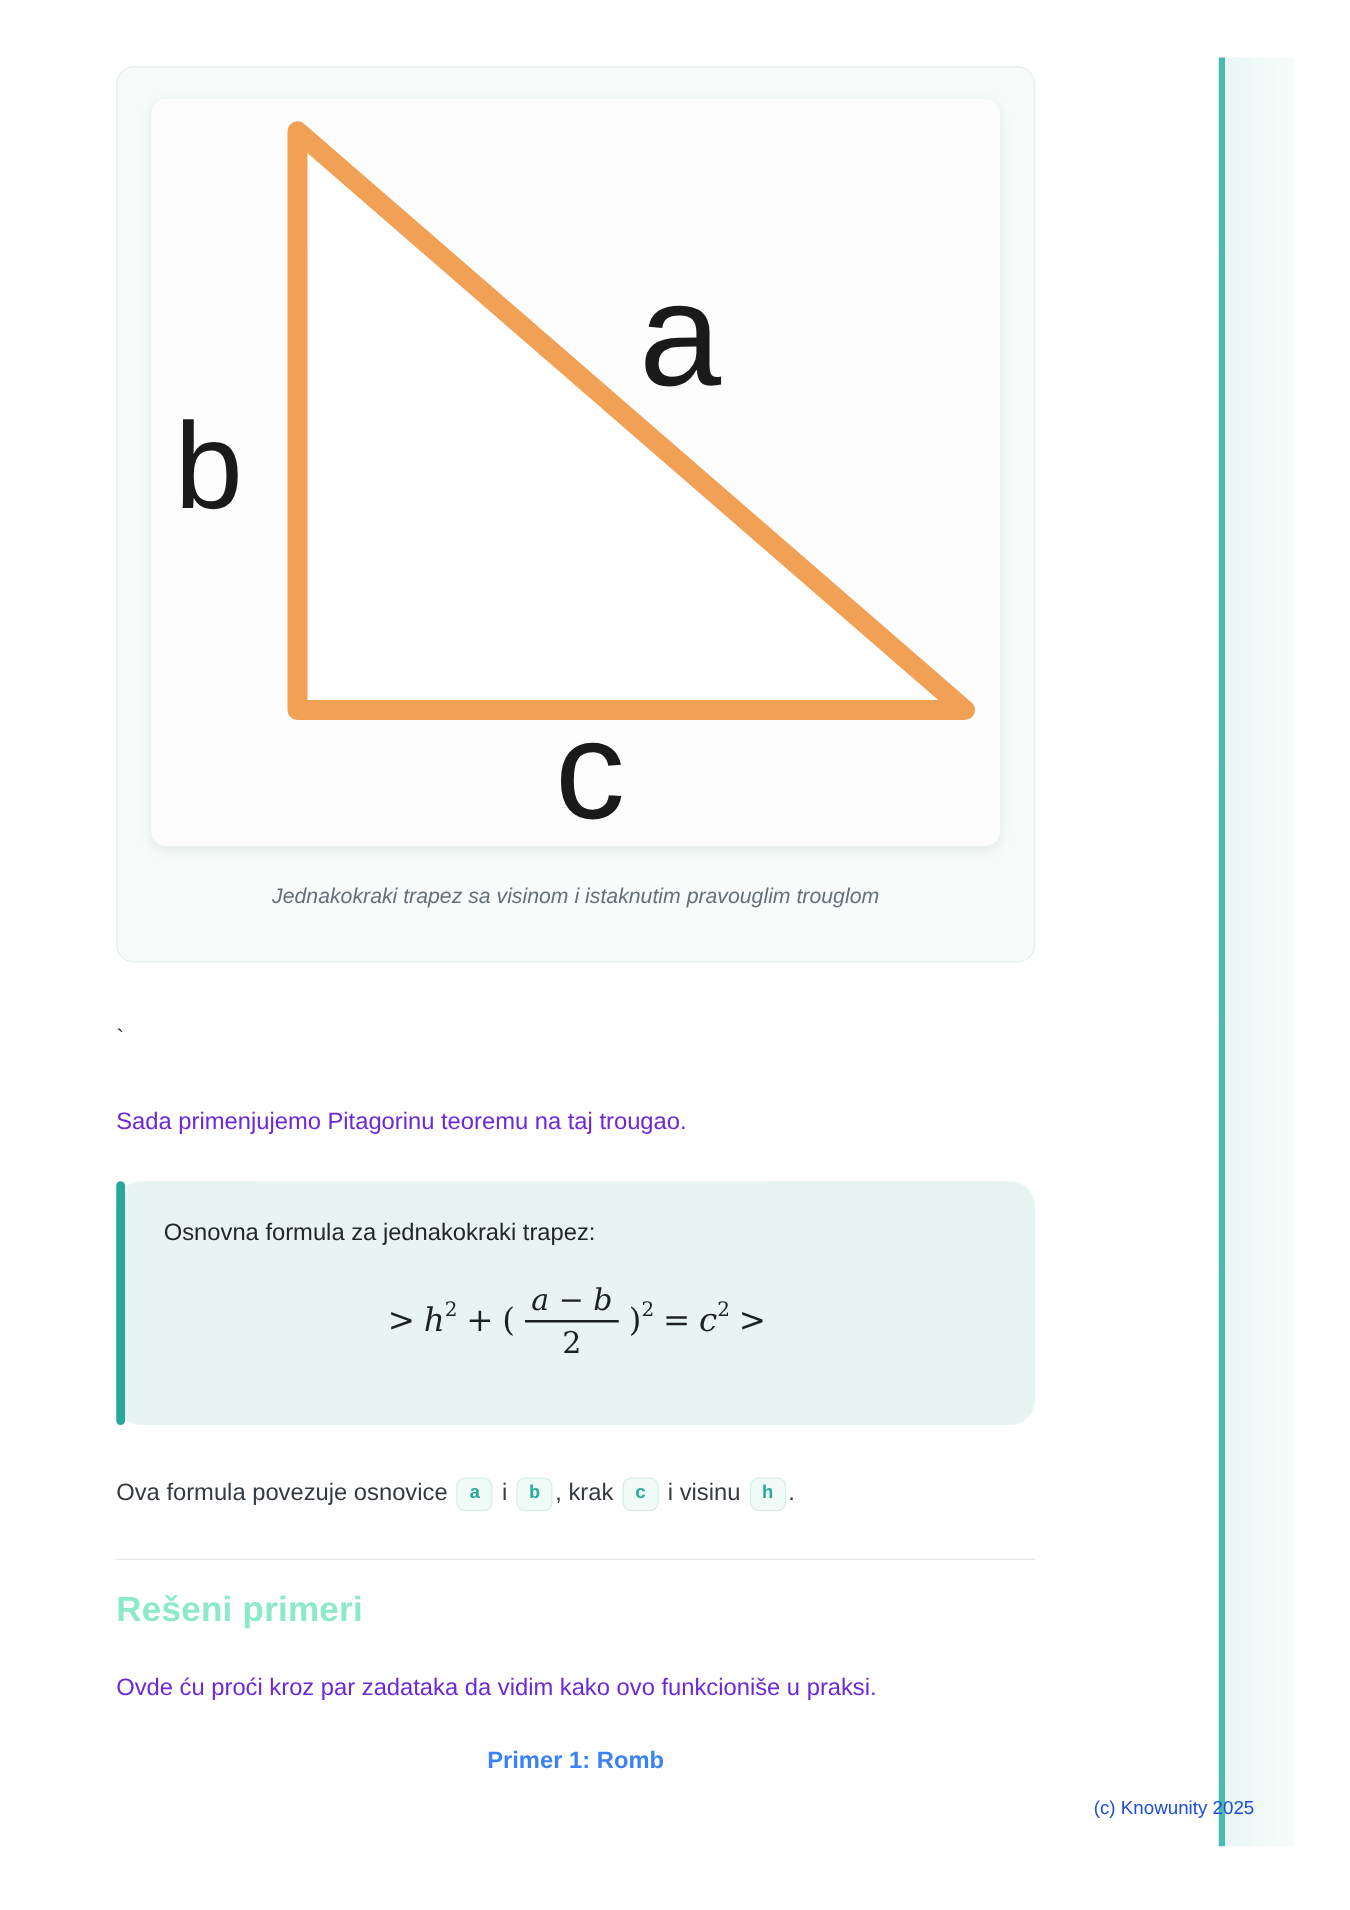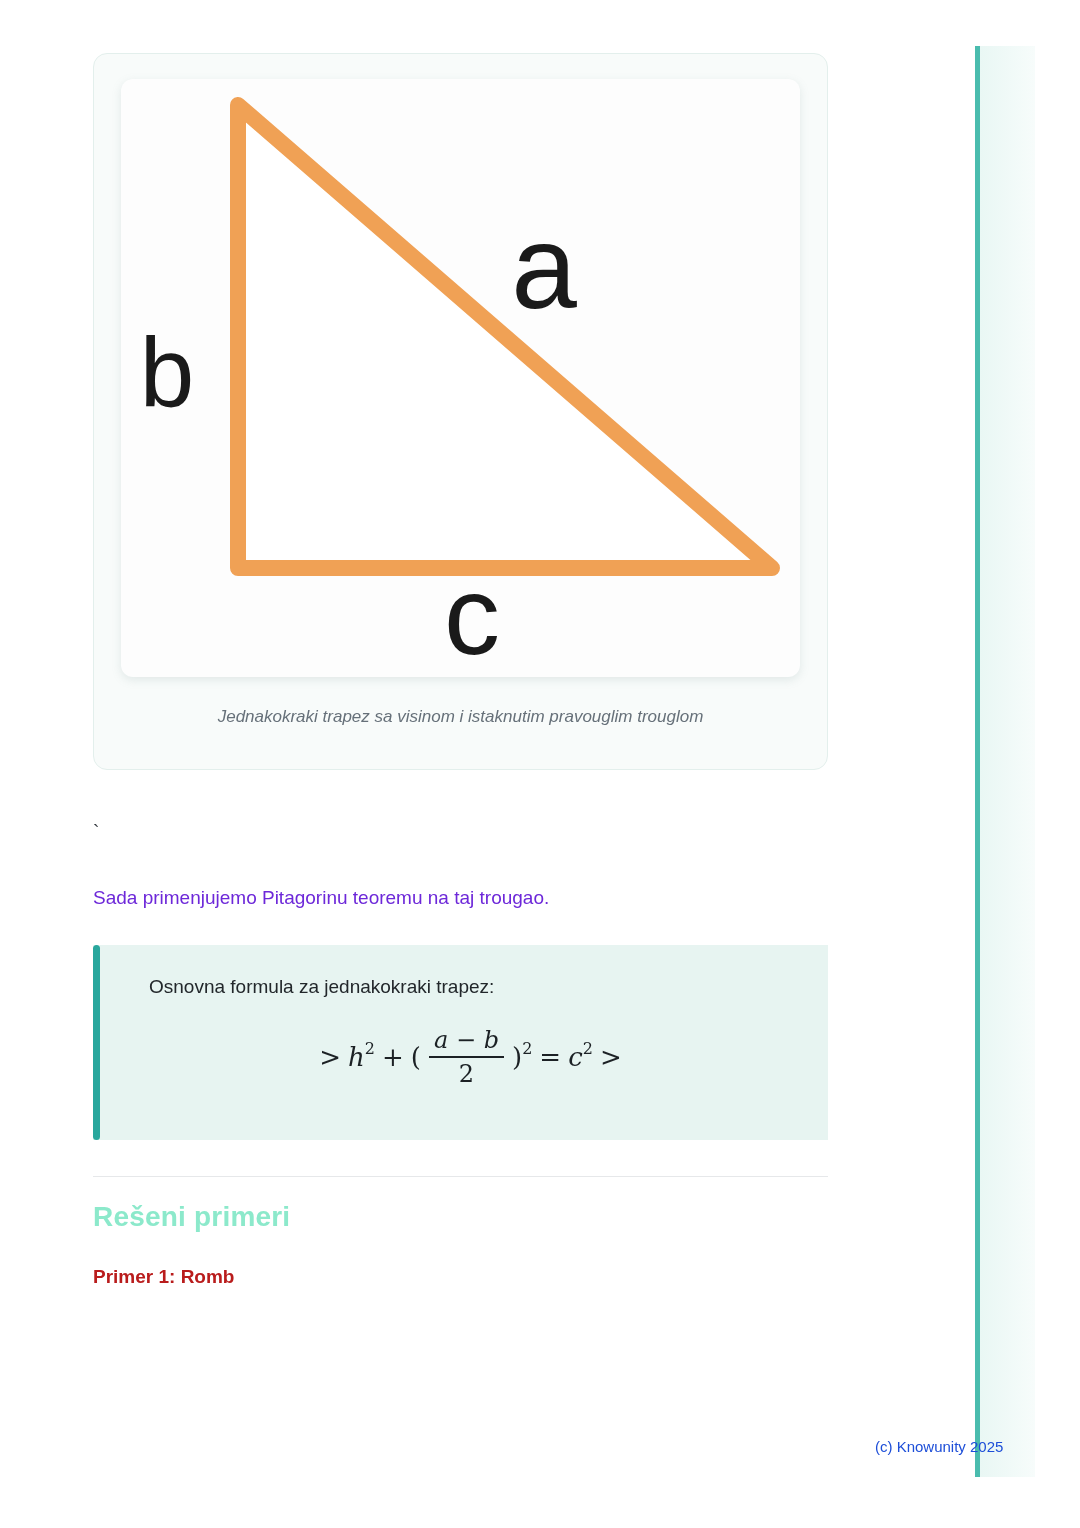--- a/index.html
+++ b/index.html
@@ -23,22 +23,22 @@
   .figure-caption{
     margin-top:30px;text-align:center;font-style:italic;
     font-size:17px;color:#667079;
   }
 
   .stray-backtick{margin-top:50px;font-size:19px;line-height:24px;color:#343a40;}
   .para{margin-top:40px;font-size:19px;line-height:28px;color:#6d28d9;}
 
   
   .callout{
-    margin-top:33px;position:relative;background:#e7f4f1;border-radius:0;
-    padding:31px 36px 52px 56px;box-sizing:border-box;width:735px;
+    margin-top:33px;position:relative;background:#e7f4f1;border-radius:20px;
+    padding:31px 36px 52px 38px;box-sizing:border-box;width:735px;
   }
   .callout-bar{
     position:absolute;left:0;top:0;bottom:0;width:7px;
     background:#29a79d;border-radius:7px;
   }
   .callout-title{font-size:19px;color:#22272b;}
   .formula{
     margin-top:28px;display:flex;justify-content:center;align-items:center;
     gap:7px;font-family:"DejaVu Serif",serif;font-size:26px;color:#1c2125;
   }
@@ -56,21 +56,21 @@
     background:#f0faf7;border:1px solid #d9eee8;border-radius:7px;
     font-family:"Liberation Mono",monospace;font-size:15px;font-weight:bold;
     color:#2aab9b;line-height:18px;vertical-align:2px;
   }
 
   .divider{margin-top:36px;border:none;border-top:1px solid #e6e8ea;height:0;}
 
   .section-heading{
     margin-top:24px;font-size:28px;font-weight:bold;color:#8ce9cb;letter-spacing:0.2px;
   }
-  .example-title{margin-top:33px;font-size:19px;font-weight:bold;color:#b91c1c;}
+  .example-title{margin-top:33px;font-size:19px;font-weight:bold;color:#3b82f6;text-align:center;}
 
   
   .edge-panel{
     position:absolute;left:980px;top:46px;width:55px;height:1431px;
     background:linear-gradient(to right,#e9f7f4,#f7fcfb);
   }
   .edge-line{
     position:absolute;left:975px;top:46px;width:5px;height:1431px;
     background:#4abcae;
   }
@@ -115,23 +115,33 @@
         <span class="num">a − b</span>
         <span class="den">2</span>
       </span>
       <span><span class="op">)</span><sup>2</sup></span>
       <span class="op">=</span>
       <span><span class="var">c</span><sup>2</sup></span>
       <span class="op">&gt;</span>
     </div>
   </div>
 
+  <p class="explain">
+    <span>Ova formula povezuje osnovice</span>
+    <span class="chip">a</span>
+    <span>i</span>
+    <span class="chip">b</span><span>, krak</span>
+    <span class="chip">c</span>
+    <span>i visinu</span>
+    <span class="chip">h</span><span>.</span>
+  </p>
 
   <hr class="divider">
 
   <h2 class="section-heading">Rešeni primeri</h2>
 
+  <p class="para" style="margin-top:33px;">Ovde ću proći kroz par zadataka da vidim kako ovo funkcioniše u praksi.</p>
 
   <div class="example-title">Primer 1: Romb</div>
 
 </div>
 
 <div class="copyright">(c) Knowunity 2025</div>
 
 </body></html>

